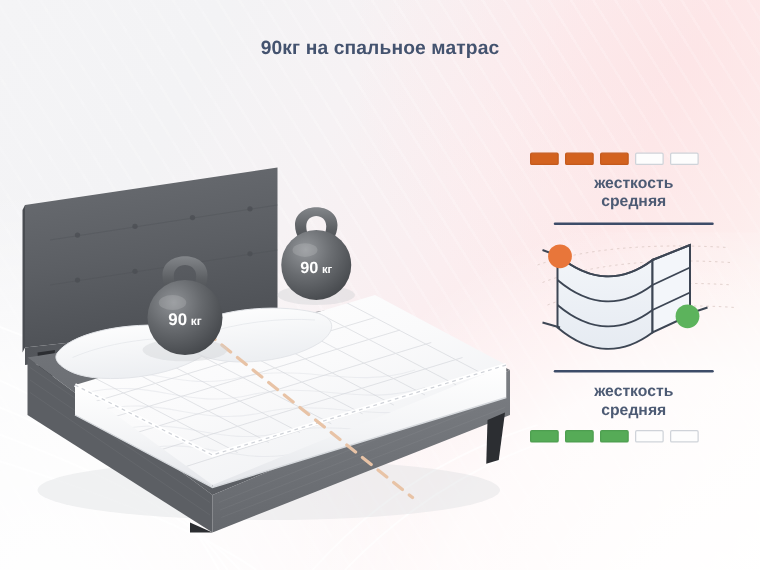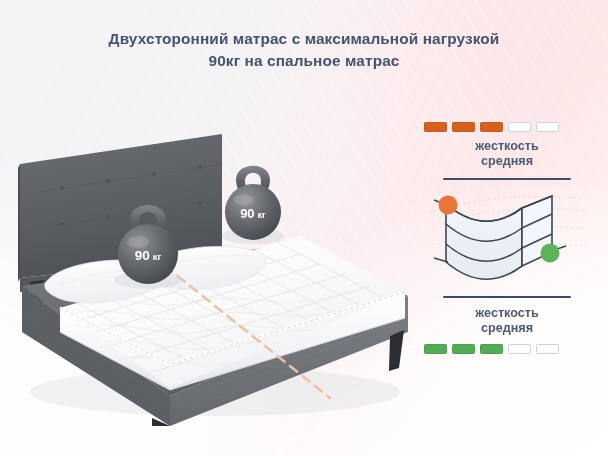--- a/index.html
+++ b/index.html
@@ -89,21 +89,20 @@
     <g fill="none" stroke="#ffffff" stroke-width="1.4" opacity=".7">
       <path d="M250 456 C 300 400 360 362 430 340"></path>
       <path d="M276 456 C 326 404 386 368 452 348"></path>
     </g>
   </svg>
 
   <div class="wash-bl"></div>
   <div class="wash-br"></div>
 
   <div class="title">
-    <span>Двухсторонний матрас с максимальной нагрузкой</span>
     <span class="l2">90кг на спальное матрас</span>
   </div>
 
   <div class="scene">
     <svg width="420" height="330" viewBox="0 0 420 330">
       <defs>
         <linearGradient id="hbG" x1="0" y1="0" x2="0.25" y2="1">
           <stop offset="0%" stop-color="#6a6d72"></stop>
           <stop offset="55%" stop-color="#5c5f64"></stop>
           <stop offset="100%" stop-color="#4e5156"></stop>

